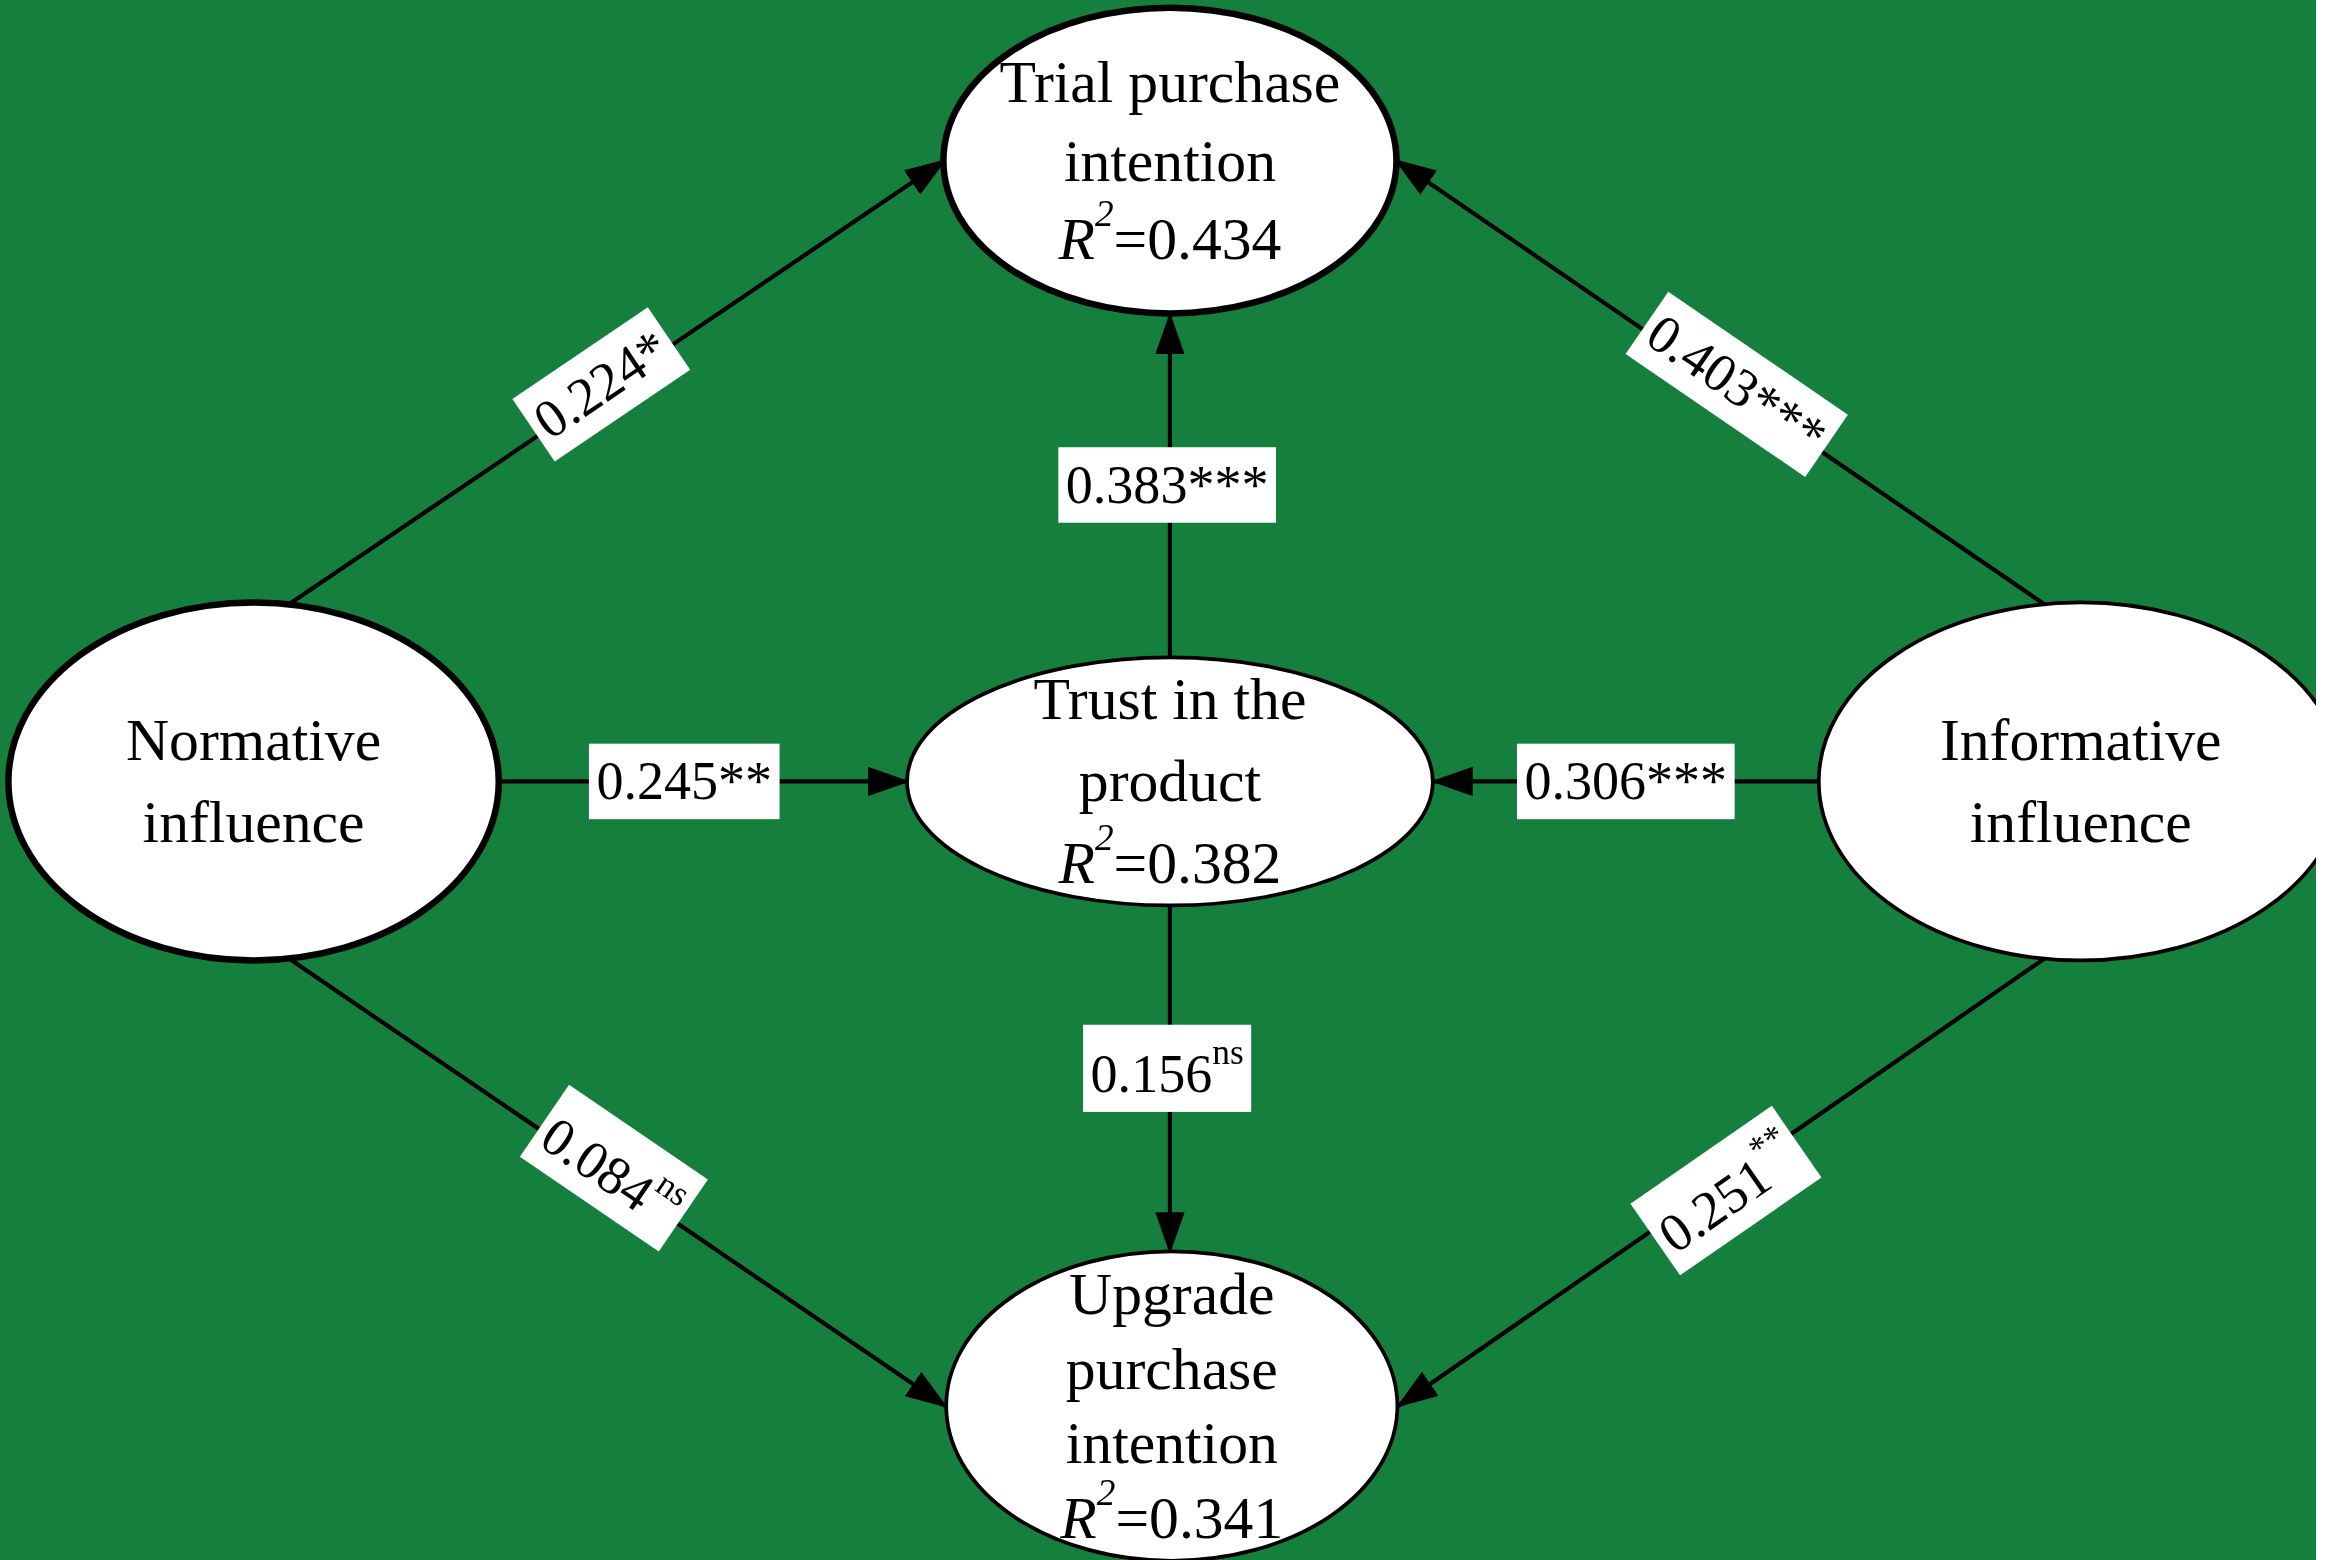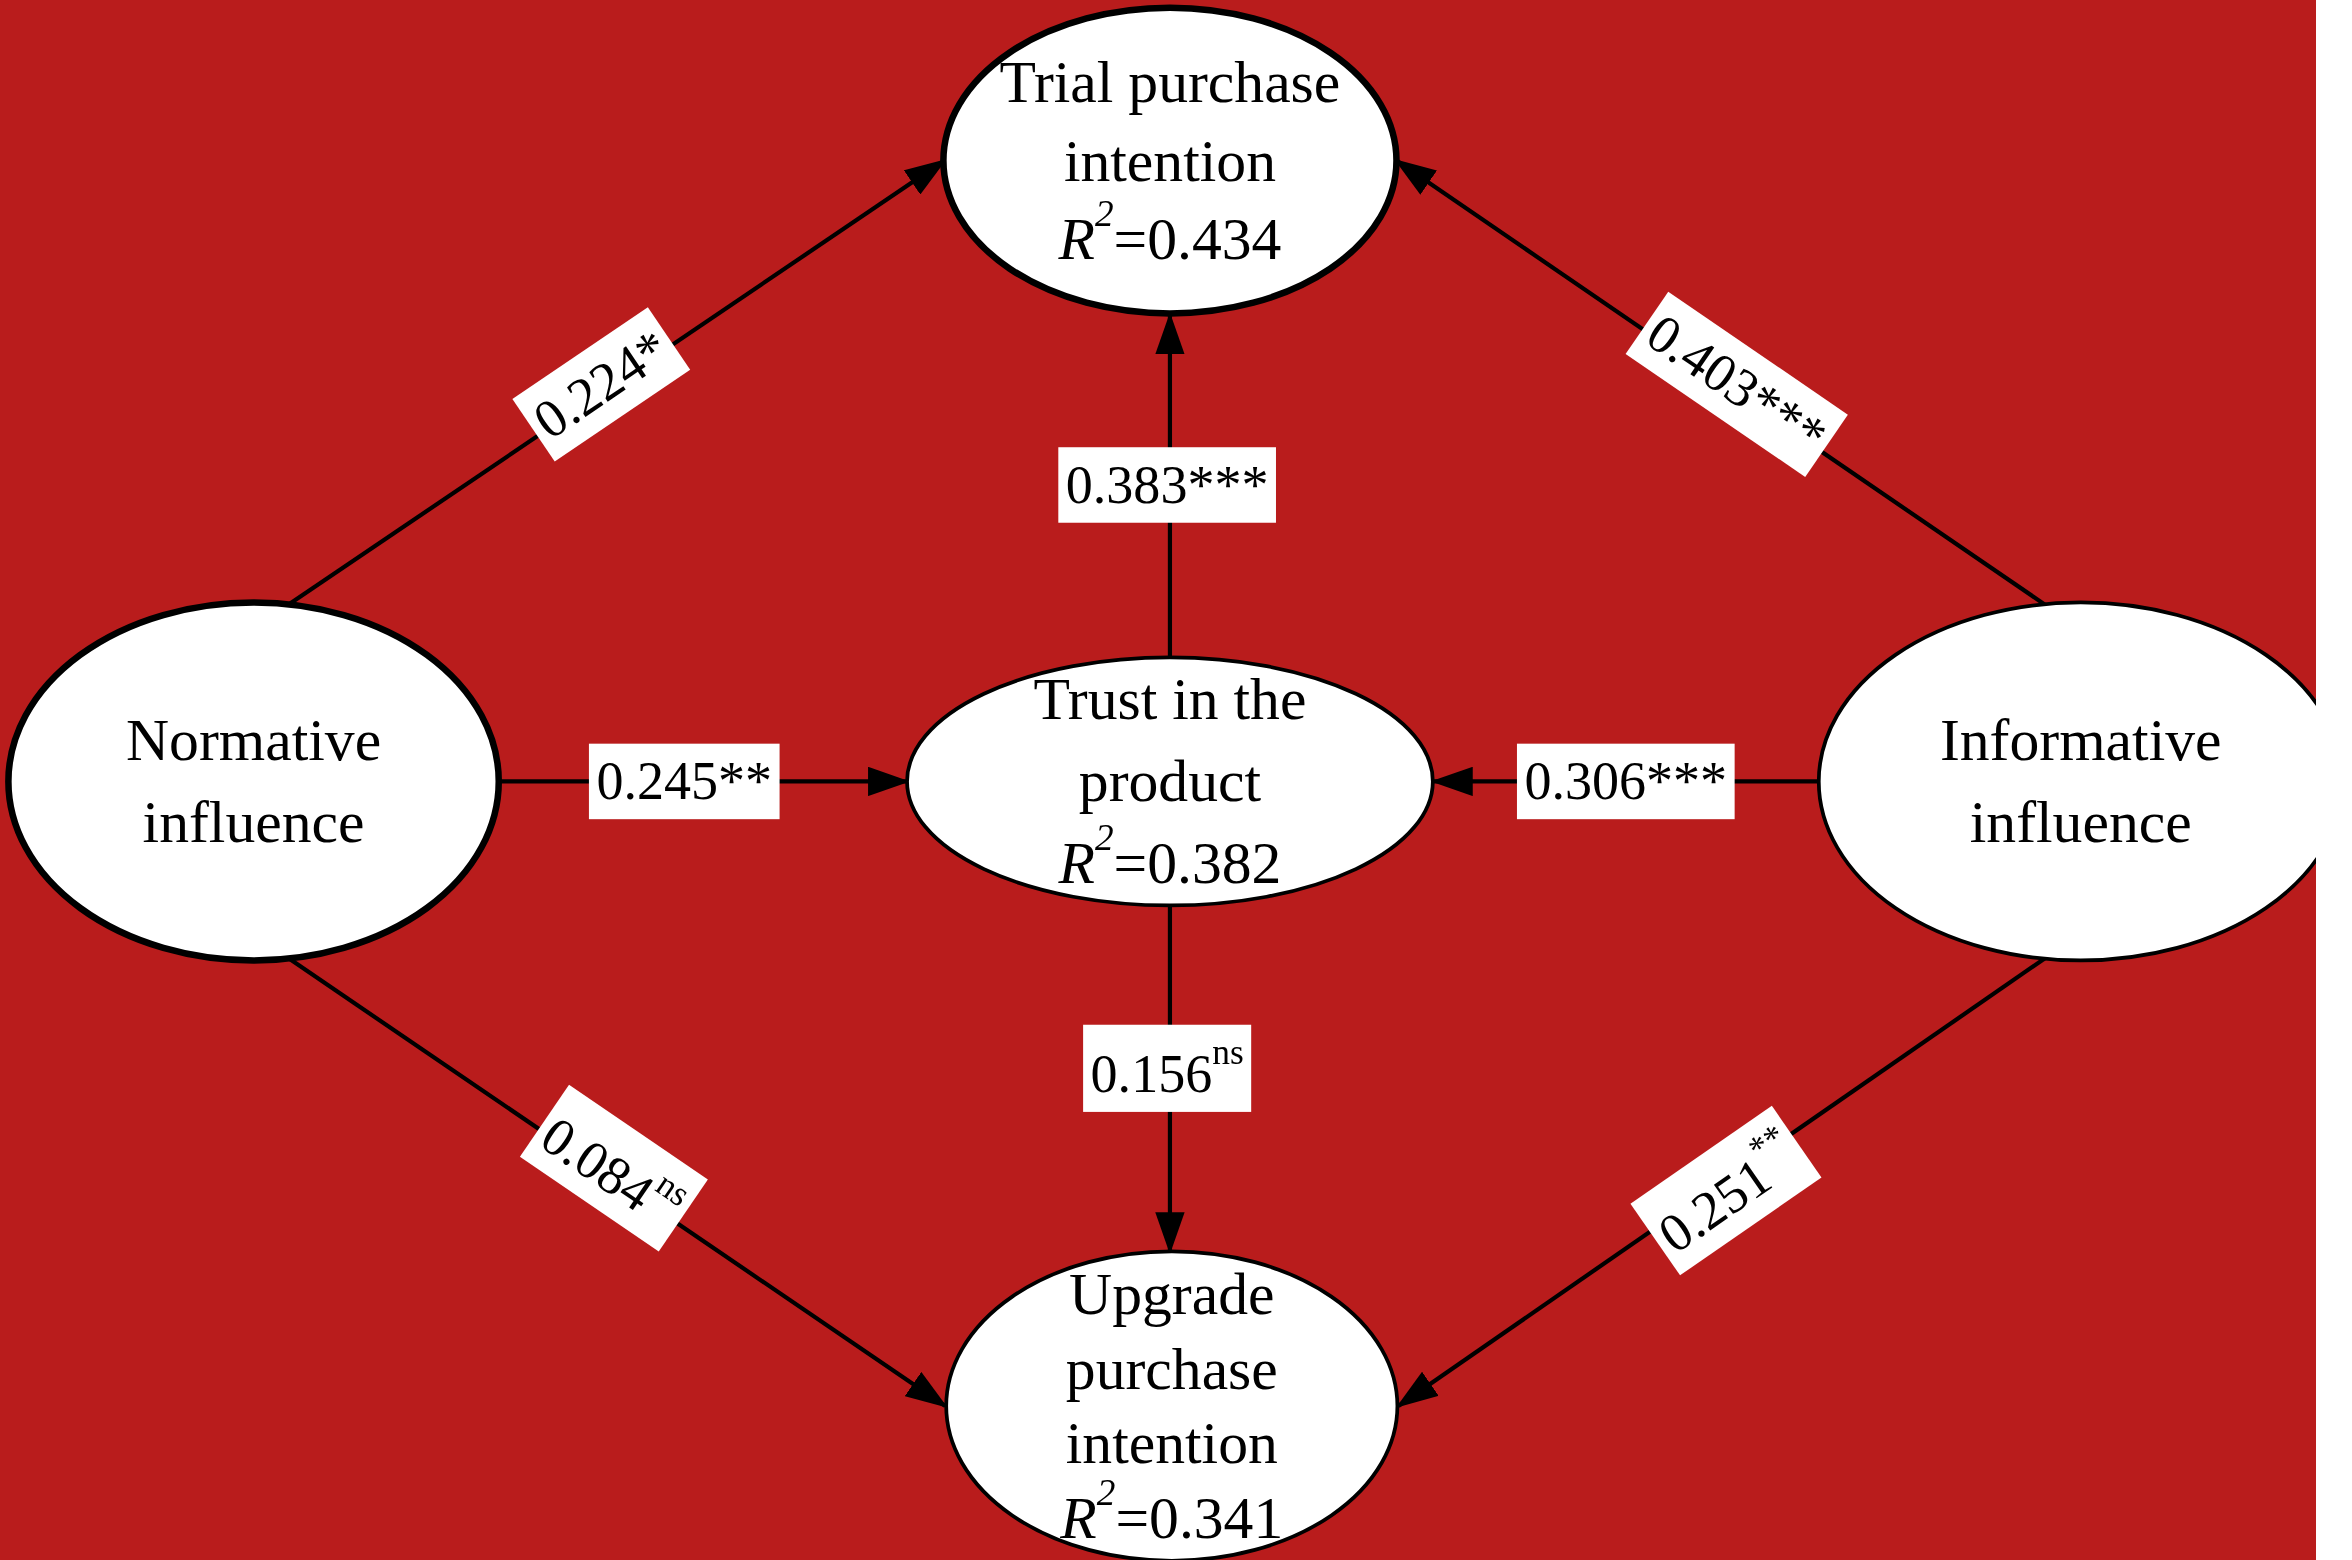--- a/index.html
+++ b/index.html
@@ -1,16 +1,16 @@
 <!DOCTYPE html>
 <html style="font-size:15px"><head>
 <meta charset="utf-8">
 <style>
   html,body{margin:0;padding:0;background:#ffffff;}
-  .canvas{position:relative;width:2316px;height:1561px;background:#b91c1c;overflow:hidden;}
+  .canvas{position:relative;width:2316px;height:1561px;background:#15803d;overflow:hidden;}
   svg{display:block;}
   svg text{font-family:"Liberation Serif","DejaVu Serif",serif;fill:#000000;}
 </style>
 </head>
 <body>
 
 <div class="canvas">
     <svg viewBox="0 0 2523 1674" width="2352" height="1561">
       <defs>
         <marker id="arrow" viewBox="0 0 10 7" refX="9.3" refY="3.5" markerWidth="10" markerHeight="7" orient="auto" markerUnits="strokeWidth">

